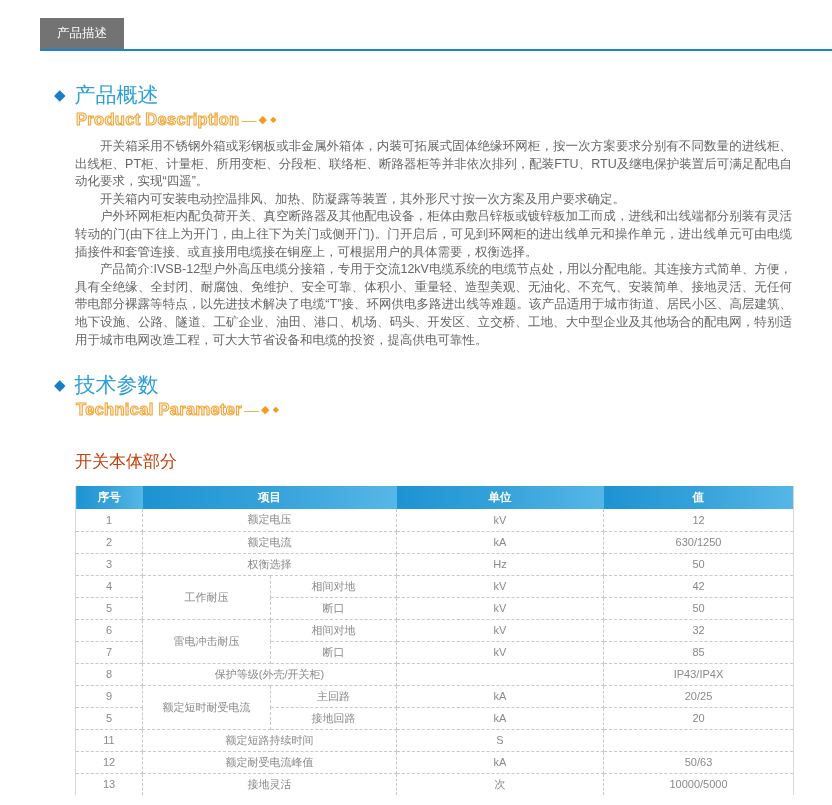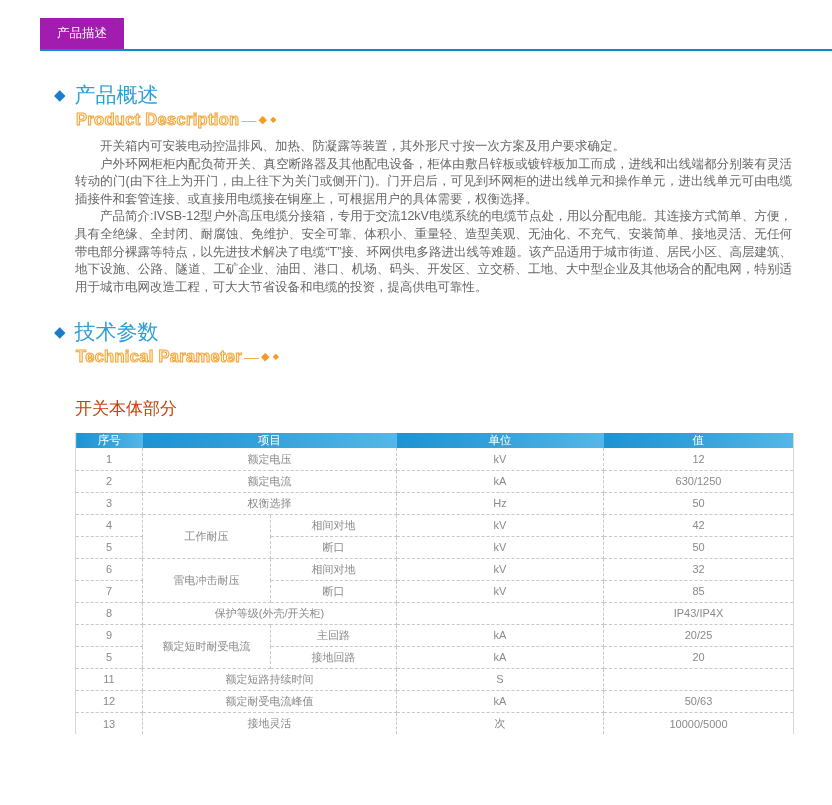--- a/index.html
+++ b/index.html
@@ -12,21 +12,21 @@
   }
   .page { width: 832px; height: 805px; background: #fff; }
 
   
   .tabbar {
     margin: 18px 0 0 40px;
     border-bottom: 2px solid #1587cc;
   }
   .tab {
     display: inline-block;
-    background: #a21caf;
+    background: #737373;
     color: #ffffff;
     font-size: 12.5px;
     padding: 7px 17px 7px 17px;
     cursor: default;
   }
 
   
   .sec { margin-left: 54px; }
   .sec1 { margin-top: 30px; }
   .sec2 { margin-top: 22px; }
@@ -76,23 +76,23 @@
     margin: 13px 0 0 75px;
     width: 718px;
     border-collapse: collapse;
     table-layout: fixed;
     border-left: 1px solid #d8d8d8;
     border-right: 1px solid #d8d8d8;
   }
   .spec-table th {
     background: linear-gradient(90deg, #1d93d2 0%, #36a2da 50%, #55b7e7 100%);
     color: #ffffff;
-    font-weight: normal;
+    font-weight: bold;
     font-size: 11.5px;
-    height: 15px;
+    height: 23px;
     border: none;
   }
   .spec-table td {
     height: 22px;
     text-align: center;
     vertical-align: middle;
     font-size: 11px;
     color: #8a8a8a;
     border-right: 1px dashed #c9c9c9;
     border-bottom: 1px dashed #c9c9c9;
@@ -120,20 +120,21 @@
       <span>Product Description</span>
       <span class="decor">
         <span class="dash">—</span>
         <span class="dmd-big">◆</span>
         <span class="dmd-small">◆</span>
       </span>
     </div>
   </div>
 
   <div class="paras">
+    <p>开关箱采用不锈钢外箱或彩钢板或非金属外箱体，内装可拓展式固体绝缘环网柜，按一次方案要求分别有不同数量的进线柜、出线柜、PT柜、计量柜、所用变柜、分段柜、联络柜、断路器柜等并非依次排列，配装FTU、RTU及继电保护装置后可满足配电自动化要求，实现“四遥”。</p>
     <p>开关箱内可安装电动控温排风、加热、防凝露等装置，其外形尺寸按一次方案及用户要求确定。</p>
     <p>户外环网柜柜内配负荷开关、真空断路器及其他配电设备，柜体由敷吕锌板或镀锌板加工而成，进线和出线端都分别装有灵活转动的门(由下往上为开门，由上往下为关门或侧开门)。门开启后，可见到环网柜的进出线单元和操作单元，进出线单元可由电缆插接件和套管连接、或直接用电缆接在铜座上，可根据用户的具体需要，权衡选择。</p>
     <p>产品简介:IVSB-12型户外高压电缆分接箱，专用于交流12kV电缆系统的电缆节点处，用以分配电能。其连接方式简单、方便，具有全绝缘、全封闭、耐腐蚀、免维护、安全可靠、体积小、重量轻、造型美观、无油化、不充气、安装简单、接地灵活、无任何带电部分裸露等特点，以先进技术解决了电缆“T”接、环网供电多路进出线等难题。该产品适用于城市街道、居民小区、高层建筑、地下设施、公路、隧道、工矿企业、油田、港口、机场、码头、开发区、立交桥、工地、大中型企业及其他场合的配电网，特别适用于城市电网改造工程，可大大节省设备和电缆的投资，提高供电可靠性。</p>
   </div>
 
   <div class="sec sec2">
     <div class="sec-cn">
       <span class="sec-diamond">◆</span>
       <span>技术参数</span>
     </div>

